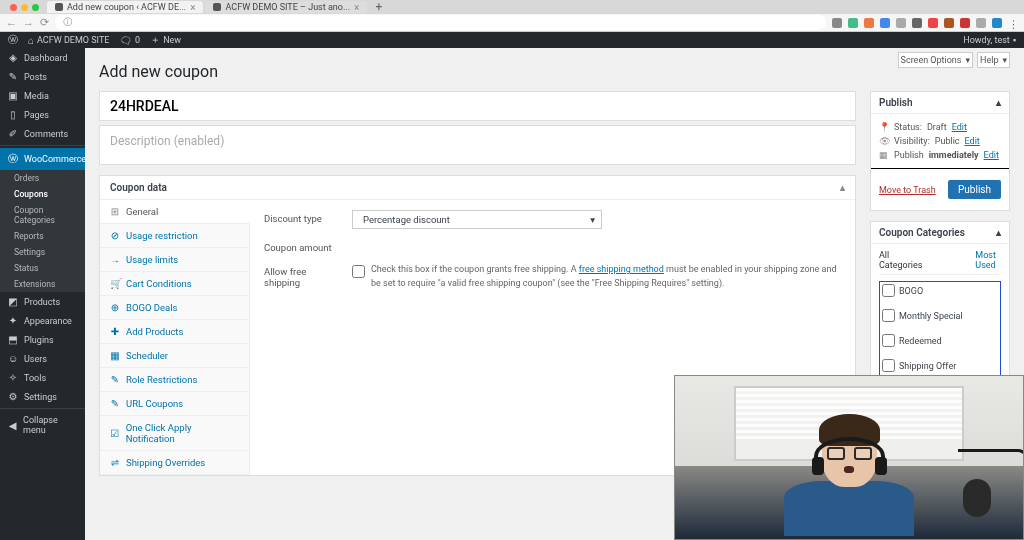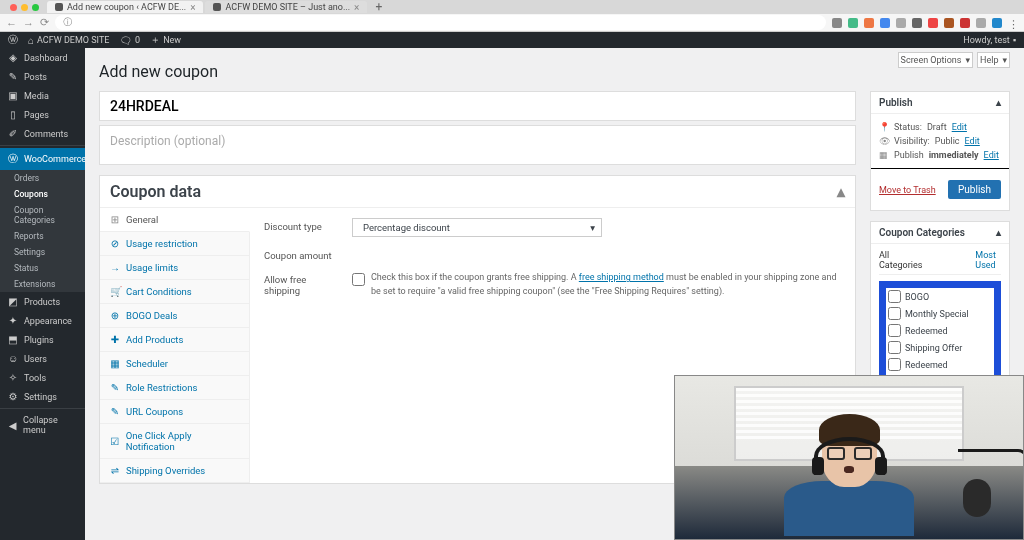--- a/index.html
+++ b/index.html
@@ -54,21 +54,21 @@
 
 .editor-col { display: flex; gap: 14px; }
 .main-col { flex: 1; }
 .side-col { width: 140px; display: flex; flex-direction: column; gap: 10px; }
 
 .title-input { width: 100%; border: 1px solid #ddd; padding: 6px 10px; font-size: 14px; font-weight: 500; background: #fff; }
 .desc-box { width: 100%; border: 1px solid #ddd; margin-top: 4px; padding: 8px 10px; font-size: 12px; color: #aaa; background: #fff; height: 40px; }
 
 
 .metabox { background: #fff; border: 1px solid #ddd; margin-top: 10px; }
-.metabox-header { padding: 6px 10px; font-size: 16px; font-weight: 600; display: flex; justify-content: space-between; align-items: center; border-bottom: 1px solid #eee; }
+.metabox-header { padding: 6px 10px; font-size: 10px; font-weight: 600; display: flex; justify-content: space-between; align-items: center; border-bottom: 1px solid #eee; }
 .metabox-body { display: flex; min-height: 240px; }
 .metabox .caret { color: #888; }
 
 .vert-tabs { width: 150px; background: #f9f9f9; border-right: 1px solid #eee; }
 .vtab { display: flex; align-items: center; gap: 6px; padding: 6px 10px; font-size: 9.5px; color: #0073aa; border-bottom: 1px solid #eee; cursor: pointer; }
 .vtab.active { background: #fff; color: #555; border-right: 1px solid #fff; margin-right: -1px; }
 .vtab .vico { width: 10px; text-align: center; color: #0073aa; font-size: 10px; }
 .vtab.active .vico { color: #888; }
 
 .panel { flex: 1; padding: 10px 14px; font-size: 9.5px; }
@@ -90,21 +90,21 @@
 .side-row a { color: #0073aa; }
 .side-row .sico { width: 10px; color: #888; }
 .side-actions { display: flex; justify-content: space-between; align-items: center; border-top: 1px solid #000000; padding: 11px 8px; }
 .move-trash { color: #b32d2e; font-size: 9px; text-decoration: underline; }
 .publish-btn { background: #2271b1; color: #fff; border: none; padding: 4px 10px; font-size: 10px; border-radius: 2px; }
 
 .cat-tabs { display: flex; gap: 10px; font-size: 9px; border-bottom: 1px solid #eee; padding-bottom: 4px; margin-bottom: 6px; }
 .cat-tabs span { cursor: pointer; }
 .cat-tabs .active { color: #333; }
 .cat-tabs .inactive { color: #0073aa; margin-left: 43px; }
-.cat-list { display: flex; flex-direction: column; gap: 4px; padding: 2px; border: 7px solid #1d4ed8; }
+.cat-list { display: flex; flex-direction: column; gap: 12px; padding: 2px; border: 1px solid #1d4ed8; }
 .cat-item { display: flex; align-items: center; gap: 4px; font-size: 9px; }
 .add-cat { color: #0073aa; font-size: 9px; margin-top: 6px; display: inline-block; }
 
 
 .webcam { position: absolute; bottom: 0; right: 0; width: 350px; height: 165px; background: linear-gradient(180deg, #e8e8e4 0%, #dcdcd8 55%, #8a8a86 55%, #1e2a3a 100%); border: 1px solid #888; overflow: hidden; }
 .window-frame { position: absolute; top: 10px; left: 50%; transform: translateX(-50%); width: 230px; height: 75px; background: rgba(255,255,255,0.5); border: 2px solid #ccc; }
 .blind-slat { height: 3px; background: #fff; margin-bottom: 3px; opacity: 0.8; }
 .person { position: absolute; bottom: 0; left: 50%; transform: translateX(-50%); width: 130px; height: 120px; }
 .head { width: 55px; height: 68px; background: #e8c4a8; border-radius: 45% 45% 40% 40%; margin: 0 auto; position: relative; }
 .hair { position: absolute; top: -5px; left: -3px; right: -3px; height: 32px; background: #3a2818; border-radius: 50% 50% 20% 20%; }
@@ -269,21 +269,21 @@
           <span>Help</span> 
           <span>▾</span>
         </div>
     </div>
 
     <h1 class="page-title">Add new coupon</h1>
 
     <div class="editor-col">
       <div class="main-col">
         <input class="title-input" value="24HRDEAL" style="">
-        <div class="desc-box">Description (optional)</div>
+        <div class="desc-box">Description (enabled)</div>
 
         <div class="metabox">
           <div class="metabox-header">
             <span>Coupon data</span>
             <span class="caret">▴</span>
           </div>
           <div class="metabox-body">
             <div class="vert-tabs" id="vtabs">
                 <div class="vtab active">
                   <span class="vico">⊞</span>

